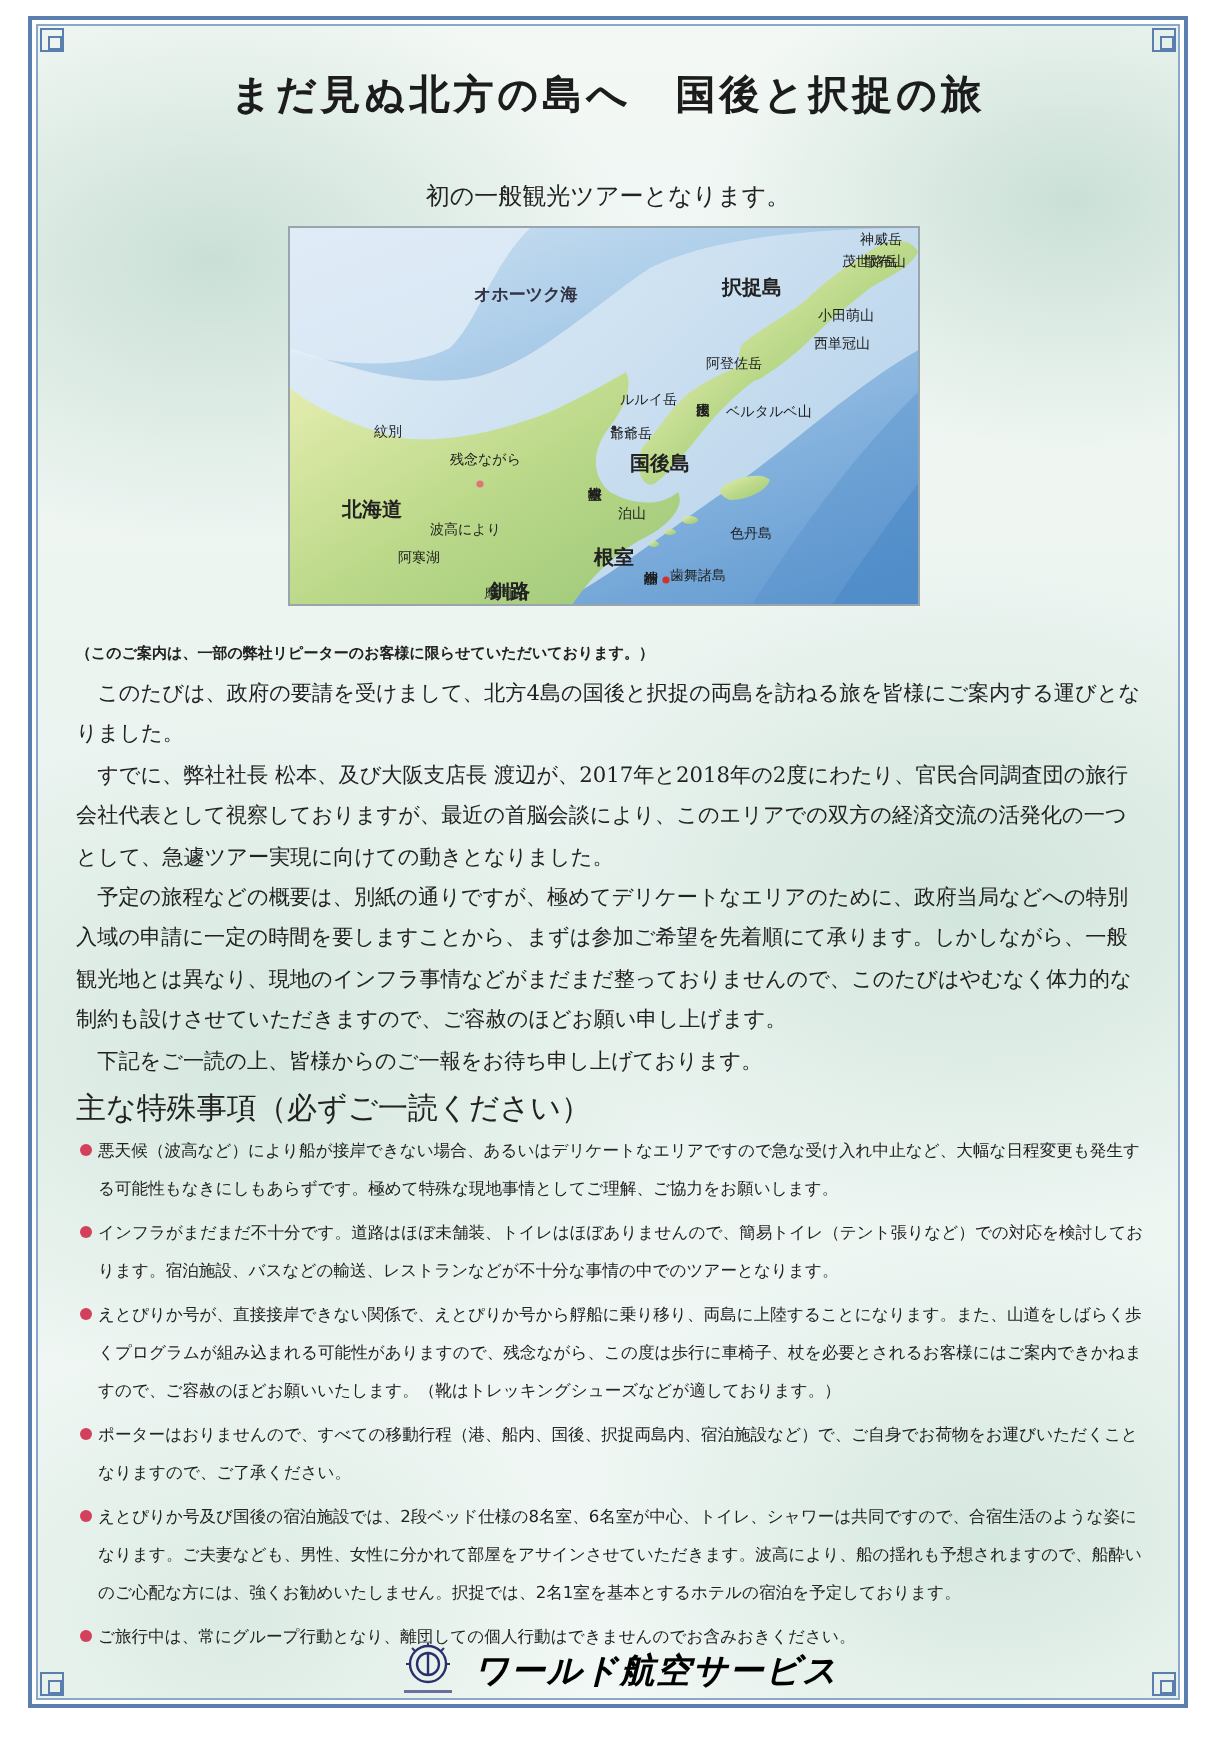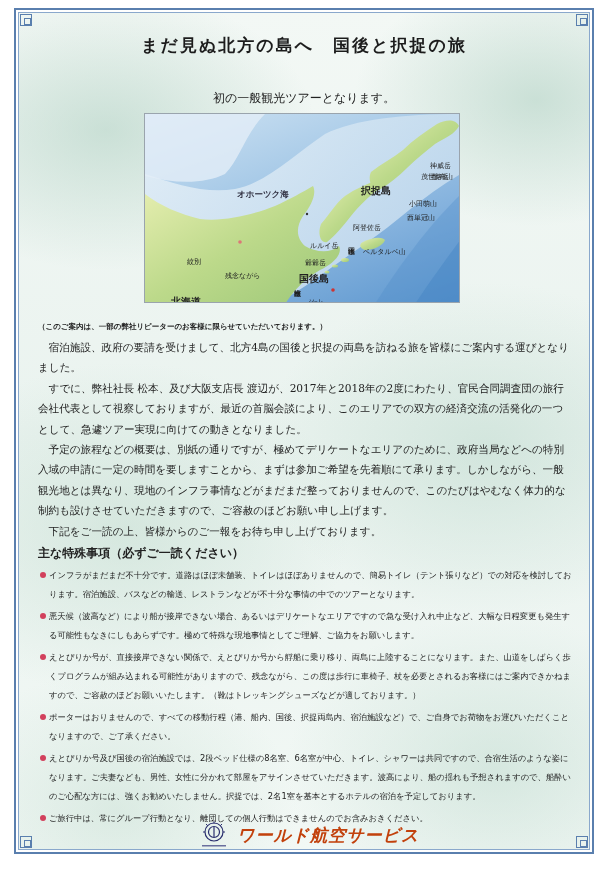--- a/index.html
+++ b/index.html
@@ -27,69 +27,69 @@
       content: ""; position: absolute; left: 3px; top: 3px; width: 5px; height: 5px;
       border: 1px solid #5a7fae;
     }
     .corner.tl { left: 4px; top: 4px; }
     .corner.tr { right: 4px; top: 4px; }
     .corner.bl { left: 4px; bottom: 4px; }
     .corner.br { right: 4px; bottom: 4px; }
 
     .title {
       position: absolute; left: 0; top: 34px; width: 608px; text-align: center;
-      font-family: Liberation Mono, monospace; font-size: 17px; letter-spacing: 2px;
+      font-family: Liberation Mono, monospace; font-size: 20px; letter-spacing: 2px;
       color: #1c1c1c;
     }
     .subtitle {
       position: absolute; left: 0; top: 90px; width: 608px; text-align: center;
       font-size: 12px; color: #222;
     }
 
     .map {
       position: absolute; left: 144px; top: 113px; width: 316px; height: 190px;
       border: 1px solid #9aa4ad; overflow: hidden;
       background: linear-gradient(160deg, #cfe3f3 0%, #a9cbe8 35%, #86b3de 65%, #5d97cf 100%);
     }
     .map svg { position: absolute; left: 0; top: 0; }
     .map .lbl {
-      position: absolute; font-size: 7px; color: #1d1d1d; white-space: nowrap; line-height: 1; margin-top: 46px;
+      position: absolute; font-size: 7px; color: #1d1d1d; white-space: nowrap; line-height: 1;
     }
     .map .lbl.big { font-size: 10px; font-weight: bold; color: #222; }
     .map .lbl.sea { font-size: 8.5px; color: #334; font-weight: bold; }
     .map .lbl.v { writing-mode: vertical-rl; }
 
     .note {
       position: absolute; left: 38px; top: 322px; font-size: 7.5px; font-weight: bold; color: #222;
     }
     .body-text {
       position: absolute; left: 38px; top: 337px; width: 536px;
       font-family: "DejaVu Serif", serif; font-size: 10.6px; line-height: 20.4px; color: #222;
     }
     .body-text p { text-indent: 1em; }
 
     .section-title {
-      position: absolute; left: 38px; top: 545px; font-size: 12px; font-weight: bold; color: #222; text-align: right;
+      position: absolute; left: 38px; top: 545px; font-size: 15px; font-weight: normal; color: #222; text-align: right;
     }
     .items {
       position: absolute; left: 40px; top: 566px; width: 535px; list-style: none;
       font-size: 8.3px; line-height: 18.6px; color: #222;
     }
     .items li { position: relative; padding-left: 9px; margin-bottom: 4px; }
     .items li::before {
       content: ""; position: absolute; left: 0; top: 6px; width: 6px; height: 6px;
       border-radius: 50%; background: #d2405c;
     }
 
     .logo {
       position: absolute; left: 201px; top: 818px; height: 34px; display: flex; align-items: center;
     }
     .logo-mark { position: relative; width: 26px; height: 28px; }
     .logo-text {
-      margin-left: 10px; font-size: 17px; font-weight: bold; color: #c2410c; letter-spacing: 1px;
+      margin-left: 10px; font-size: 17px; font-weight: bold; color: #000000; letter-spacing: 1px;
       font-style: italic;
       text-align: right;
     }
   </style>
 </head>
 <body>
 
 <div class="frame">
   <div class="corner tl"></div>
   <div class="corner tr"></div>
@@ -144,47 +144,47 @@
   <span class="lbl big" style="left:216px;top:26px;">択捉島</span>
   <span class="lbl" style="left:264px;top:41px;">小田萌山</span>
   <span class="lbl" style="left:222px;top:55px;padding-left:40px;">西単冠山</span>
   <span class="lbl" style="left:208px;top:65px;">阿登佐岳</span>
   <span class="lbl" style="left:165px;top:83px;">ルルイ岳</span>
   <span class="lbl v" style="left:202px;top:82px;">国後水道</span>
   <span class="lbl" style="left:218px;top:89px;">ベルタルベ山</span>
   <span class="lbl" style="left:42px;top:99px;">紋別</span>
   <span class="lbl" style="left:160px;top:100px;">爺爺岳</span>
   <span class="lbl" style="left:80px;top:113px;">残念ながら</span>
-  <span class="lbl big" style="left:154px;top:114px;">国後島</span>
+  <span class="lbl big" style="left:170px;top:114px;">国後島</span>
   <span class="lbl v" style="left:148px;top:124px;">根室海峡</span>
   <span class="lbl" style="left:164px;top:140px;">泊山</span>
   <span class="lbl big" style="left:26px;top:137px;">北海道</span>
   <span class="lbl" style="left:70px;top:148px;">波高により</span>
   <span class="lbl" style="left:220px;top:150px;">色丹島</span>
   <span class="lbl" style="left:54px;top:162px;">阿寒湖</span>
   <span class="lbl" style="left:97px;top:180px;">摩周湖</span>
   <span class="lbl big" style="left:152px;top:161px;">根室</span>
   <span class="lbl v" style="left:176px;top:166px;">納沙布岬</span>
   <span class="lbl" style="left:190px;top:171px;">歯舞諸島</span>
   <span class="lbl big" style="left:100px;top:178px;">釧路</span>
 </div>
 
 <div class="note">（このご案内は、一部の弊社リピーターのお客様に限らせていただいております。）</div>
 
 <div class="body-text">
-  <p>宿泊施設、政府の要請を受けまして、北方4島の国後と択捉の両島を訪ねる旅を皆様にご案内する運びとなりました。</p>
+  <p>このたびは、政府の要請を受けまして、北方4島の国後と択捉の両島を訪ねる旅を皆様にご案内する運びとなりました。</p>
   <p>すでに、弊社社長 松本、及び大阪支店長 渡辺が、2017年と2018年の2度にわたり、官民合同調査団の旅行会社代表として視察しておりますが、最近の首脳会談により、このエリアでの双方の経済交流の活発化の一つとして、急遽ツアー実現に向けての動きとなりました。</p>
   <p>予定の旅程などの概要は、別紙の通りですが、極めてデリケートなエリアのために、政府当局などへの特別入域の申請に一定の時間を要しますことから、まずは参加ご希望を先着順にて承ります。しかしながら、一般観光地とは異なり、現地のインフラ事情などがまだまだ整っておりませんので、このたびはやむなく体力的な制約も設けさせていただきますので、ご容赦のほどお願い申し上げます。</p>
   <p>下記をご一読の上、皆様からのご一報をお待ち申し上げております。</p>
 </div>
 
 <h2 class="section-title">主な特殊事項（必ずご一読ください）</h2>
 <ul class="items">
+  <li>悪天候（波高など）により船が接岸できない場合、あるいはデリケートなエリアですので急な受け入れ中止など、大幅な日程変更も発生する可能性もなきにしもあらずです。極めて特殊な現地事情としてご理解、ご協力をお願いします。</li>
   <li>インフラがまだまだ不十分です。道路はほぼ未舗装、トイレはほぼありませんので、簡易トイレ（テント張りなど）での対応を検討しております。宿泊施設、バスなどの輸送、レストランなどが不十分な事情の中でのツアーとなります。</li>
-  <li>悪天候（波高など）により船が接岸できない場合、あるいはデリケートなエリアですので急な受け入れ中止など、大幅な日程変更も発生する可能性もなきにしもあらずです。極めて特殊な現地事情としてご理解、ご協力をお願いします。</li>
   <li>えとぴりか号が、直接接岸できない関係で、えとぴりか号から艀船に乗り移り、両島に上陸することになります。また、山道をしばらく歩くプログラムが組み込まれる可能性がありますので、残念ながら、この度は歩行に車椅子、杖を必要とされるお客様にはご案内できかねますので、ご容赦のほどお願いいたします。（靴はトレッキングシューズなどが適しております。）</li>
   <li>ポーターはおりませんので、すべての移動行程（港、船内、国後、択捉両島内、宿泊施設など）で、ご自身でお荷物をお運びいただくことなりますので、ご了承ください。</li>
   <li>えとぴりか号及び国後の宿泊施設では、2段ベッド仕様の8名室、6名室が中心、トイレ、シャワーは共同ですので、合宿生活のような姿になります。ご夫妻なども、男性、女性に分かれて部屋をアサインさせていただきます。波高により、船の揺れも予想されますので、船酔いのご心配な方には、強くお勧めいたしません。択捉では、2名1室を基本とするホテルの宿泊を予定しております。</li>
   <li>ご旅行中は、常にグループ行動となり、離団しての個人行動はできませんのでお含みおきください。</li>
 </ul>
 
 <div class="logo">
   <div class="logo-mark">
     <svg width="26" height="28" viewBox="0 0 26 28">
       <g fill="none" stroke="#2a2f6e" stroke-width="1.2">

